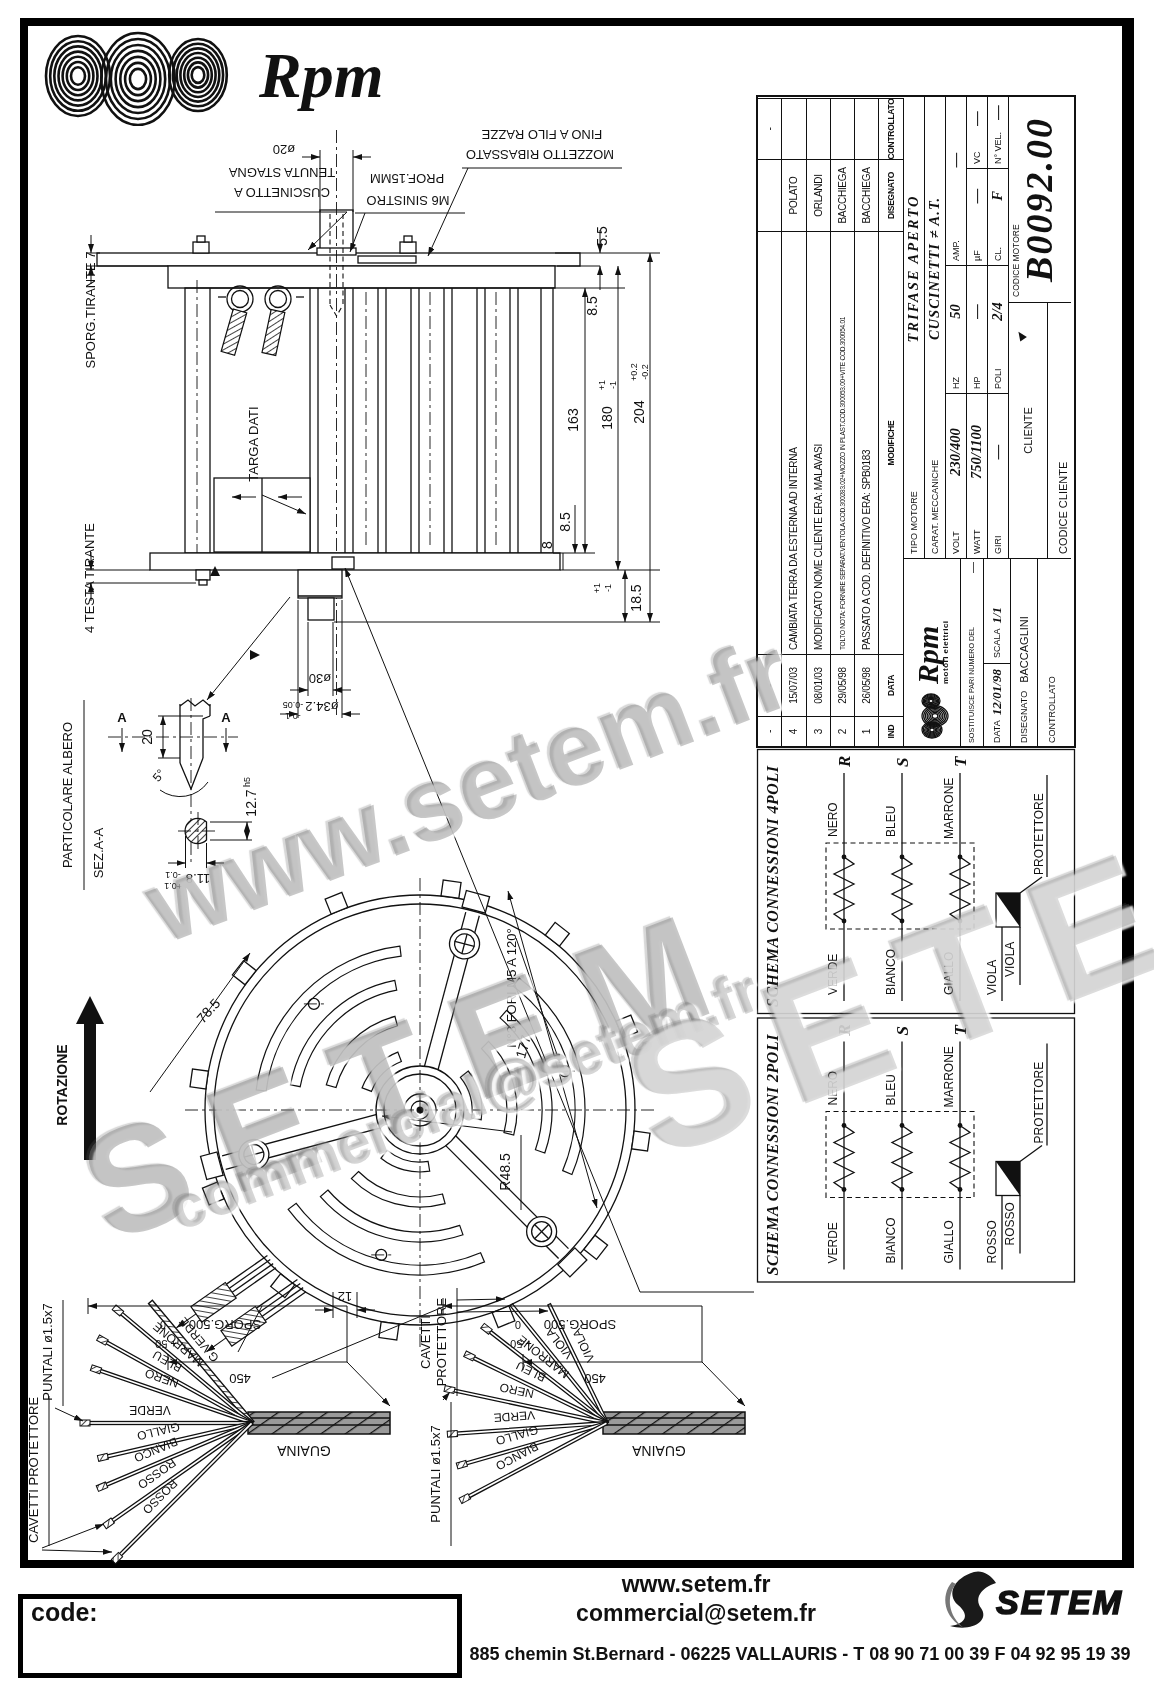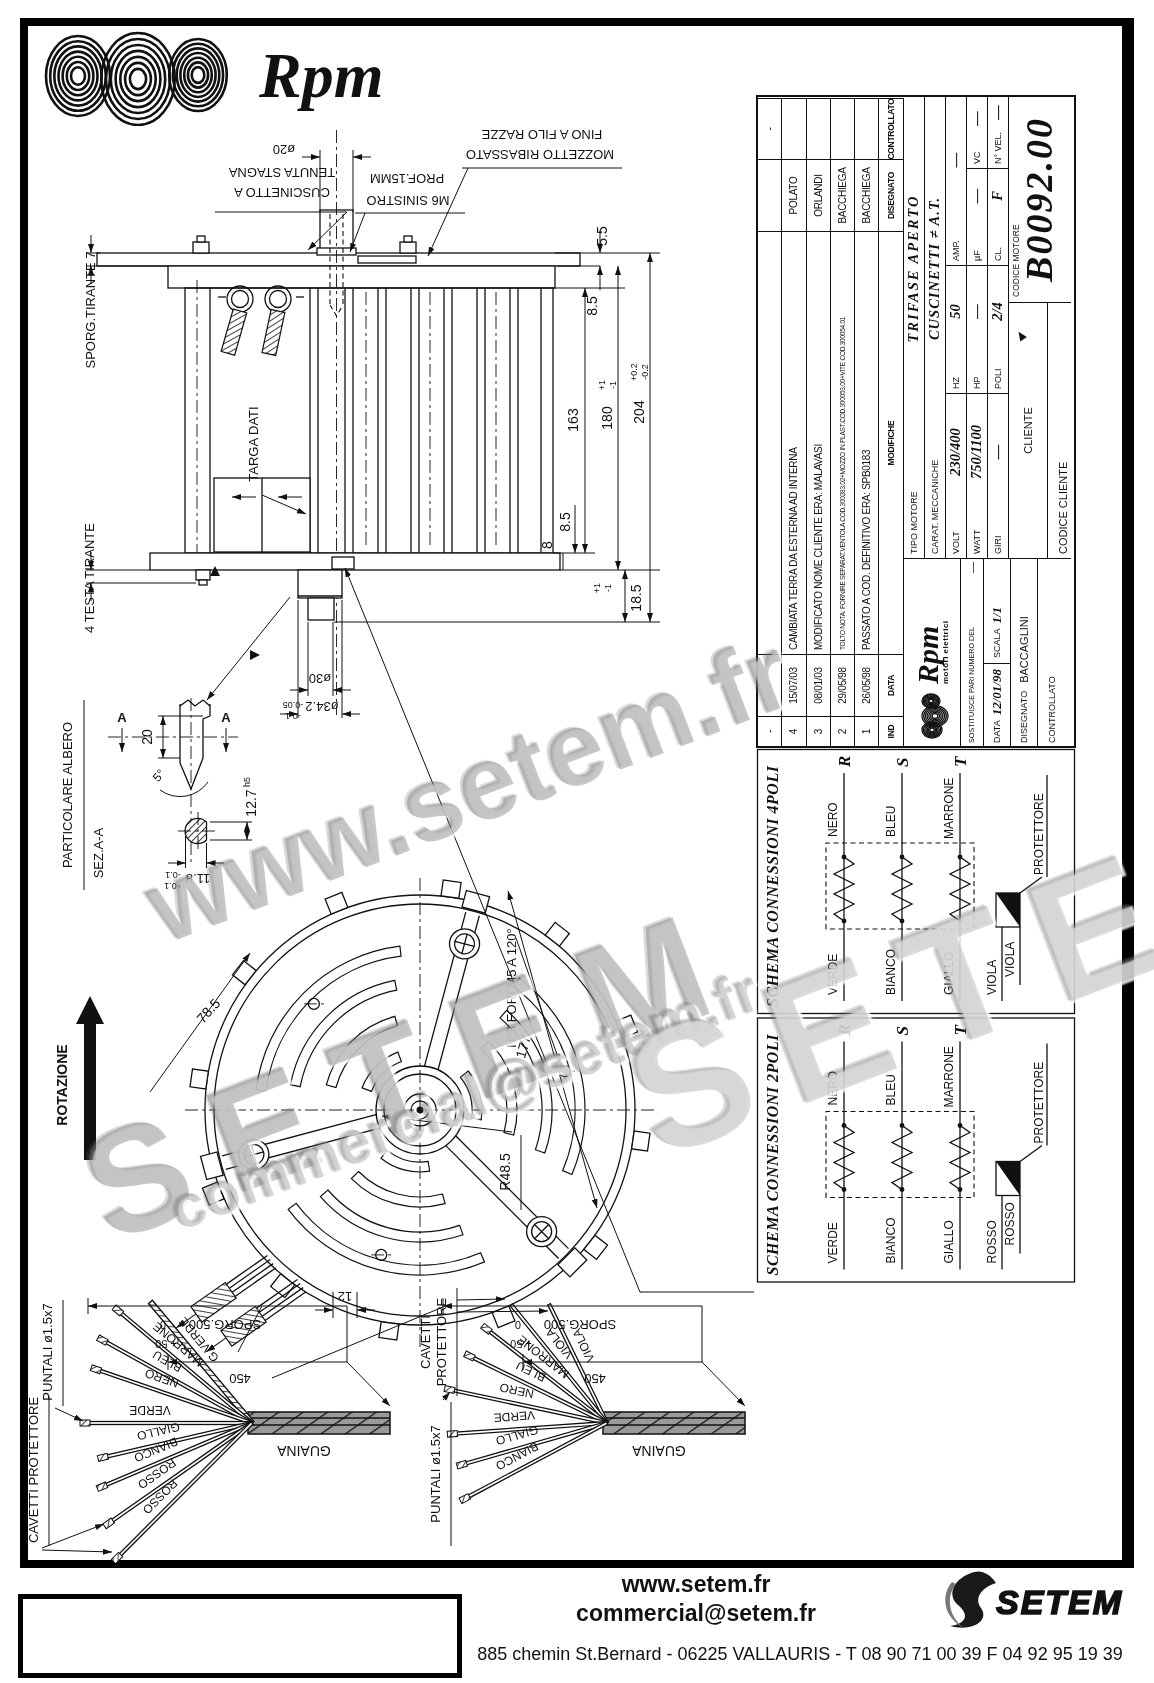--- a/index.html
+++ b/index.html
@@ -55,21 +55,21 @@
   
   .hdr{position:absolute;z-index:4;}
   #refbox{left:735px;top:28px;width:402px;display:flex;gap:20px;align-items:baseline;
           border-bottom:5px solid #000;padding-bottom:8px;font-style:italic;font-weight:bold;font-size:40px;}
   #logo{left:34px;top:26px;display:flex;align-items:center;}
   #logo .rpmbig{font-family:"Liberation Serif",serif;font-style:italic;font-weight:bold;font-size:64px;margin-left:10px;}
   #codebox{left:18px;top:1594px;width:444px;height:84px;border:5px solid #000;box-sizing:border-box;background:#fff;}
   #codebox .cl1{font-size:25px;font-weight:bold;padding:1px 0 0 8px;line-height:1;}
   #codebox .cl2{font-size:54px;font-weight:bold;text-align:center;letter-spacing:1px;margin-top:-8px;}
   #fctr{left:466px;top:1570px;width:460px;text-align:center;font-weight:bold;font-size:23px;line-height:1.25;}
-  #faddr{left:466px;top:1644px;width:668px;text-align:center;font-size:18px;}
+  #faddr{left:466px;top:1644px;width:668px;text-align:center;font-size:18px;font-weight:bold;}
   #setemlogo{left:938px;top:1568px;}
 </style>
 </head>
 <body>
 
 <div id="page">
 
 <svg id="draw" width="1154" height="1683" viewBox="0 0 1154 1683">
 <defs>
   <marker id="ar" markerWidth="10" markerHeight="8" refX="9" refY="3" orient="auto-start-reverse">
@@ -800,20 +800,21 @@
       </svg>
   <span class="rpmbig">Rpm</span>
 </div>
 
 <div class="wm" style="left:130px;top:855px;font-size:105px;transform:rotate(-21deg);">www.setem.fr</div>
 <div class="wm" style="left:60px;top:1115px;font-size:150px;letter-spacing:34px;transform:rotate(-21deg);">SETEM</div>
 <div class="wm" style="left:160px;top:1180px;font-size:60px;transform:rotate(-21deg);color:rgba(130,130,130,.33);">commercial@setem.fr</div>
 <div class="wm" style="left:600px;top:1010px;font-size:175px;letter-spacing:30px;transform:rotate(-21deg);color:rgba(130,130,130,.28);">SETEM</div>
 
 <div class="hdr" id="codebox">
+  <div class="cl1">code:</div>
 </div>
 <div class="hdr" id="fctr">
   <div>www.setem.fr</div>
   <div>commercial@setem.fr</div>
 </div>
 <div class="hdr" id="faddr">885 chemin St.Bernard  -  06225 VALLAURIS  -  T 08 90 71 00 39   F 04 92 95 19 39</div>
 <div class="hdr" id="setemlogo">
   <svg width="200" height="66" viewBox="0 0 200 66">
     <path d="M36,4 C16,10 8,26 20,37 C32,47 28,56 12,58 C34,64 52,53 43,40 C36,30 43,20 58,15 C52,6 44,2 36,4 Z" fill="#1a1a1a"></path>
     <path d="M14,14 C2,28 6,50 26,60 C10,48 8,28 18,16 Z" fill="#777"></path>

